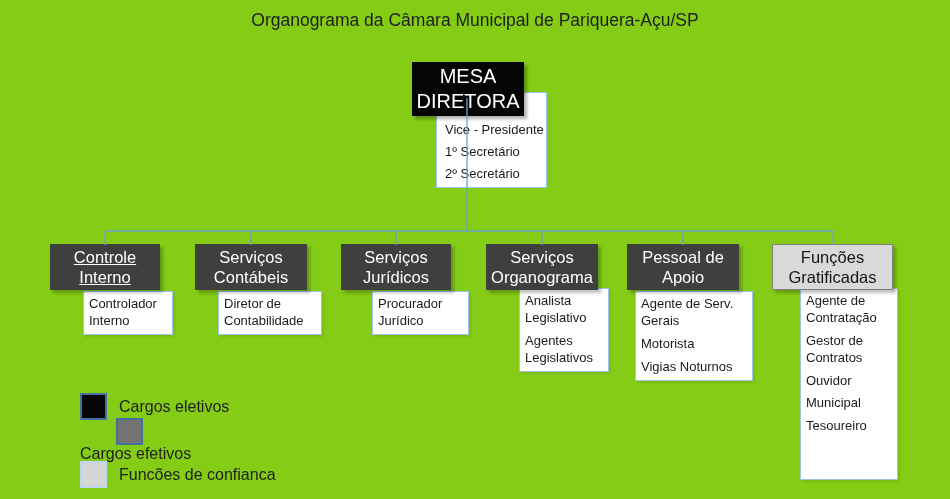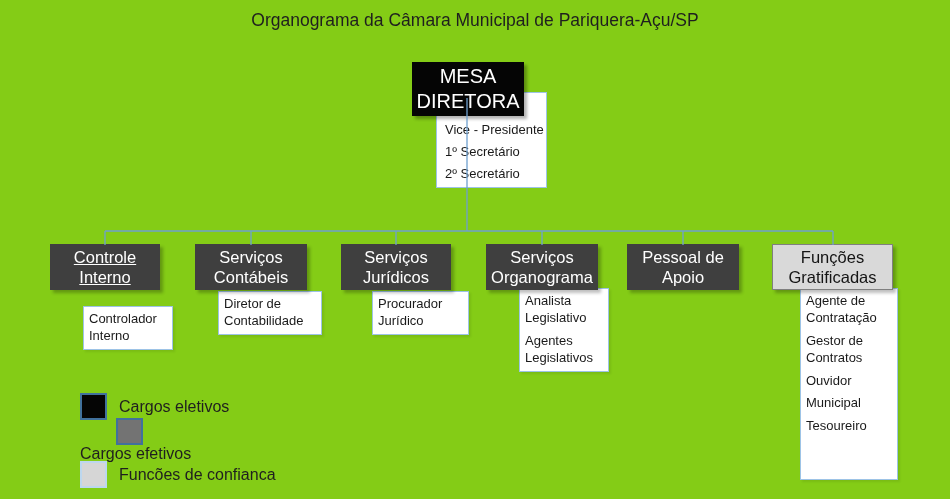--- a/index.html
+++ b/index.html
@@ -36,21 +36,21 @@
   .d4 { left:486px; width:112px; }
   .d5 { left:627px; width:112px; }
   .d6 { left:772px; width:121px; }
   .roles {
     position:absolute; background:#ffffff; border:1px solid #9dc3e6;
     box-sizing:border-box; padding:4px 5px; font-size:13px; line-height:1.3;
     color:#1a1a1a; z-index:1; box-shadow:2px 2px 2px rgba(0,0,0,0.08);
   }
   .role-item { margin-bottom:6px; }
   .role-item:last-child { margin-bottom:0; }
-  .r1 { left:83px;  top:306px; width:90px;  min-height:38px; }
+  .r1 { left:83px;  top:291px; width:90px;  min-height:38px; }
   .r2 { left:218px; top:291px; width:104px; min-height:38px; }
   .r3 { left:372px; top:291px; width:97px;  min-height:37px; }
   .r4 { left:519px; top:288px; width:90px;  min-height:80px; }
   .r5 { left:635px; top:291px; width:118px; min-height:85px; }
   .r6 { left:800px; top:288px; width:98px;  min-height:192px; }
   #connectors {
     position:absolute; left:0; top:0; width:950px; height:499px;
     z-index:3; pointer-events:none;
   }
   .legend-row {
@@ -92,20 +92,25 @@
   <div class="roles r2">
       <div class="role-item">Diretor de Contabilidade</div>
     </div>
   <div class="roles r3">
       <div class="role-item">Procurador Jurídico</div>
     </div>
   <div class="roles r4">
       <div class="role-item">Analista Legislativo</div>
       <div class="role-item">Agentes Legislativos</div>
     </div>
+  <div class="roles r5">
+      <div class="role-item">Agente de Serv. Gerais</div>
+      <div class="role-item">Motorista</div>
+      <div class="role-item">Vigias Noturnos</div>
+    </div>
   <div class="roles r6">
       <div class="role-item">Agente de Contratação</div>
       <div class="role-item">Gestor de Contratos</div>
       <div class="role-item">Ouvidor</div>
       <div class="role-item">Municipal</div>
       <div class="role-item">Tesoureiro</div>
     </div>
 
   <svg id="connectors" viewBox="0 0 950 499" xmlns="http://www.w3.org/2000/svg">
     <g stroke="#6fa0cf" stroke-width="1.3" fill="none">

